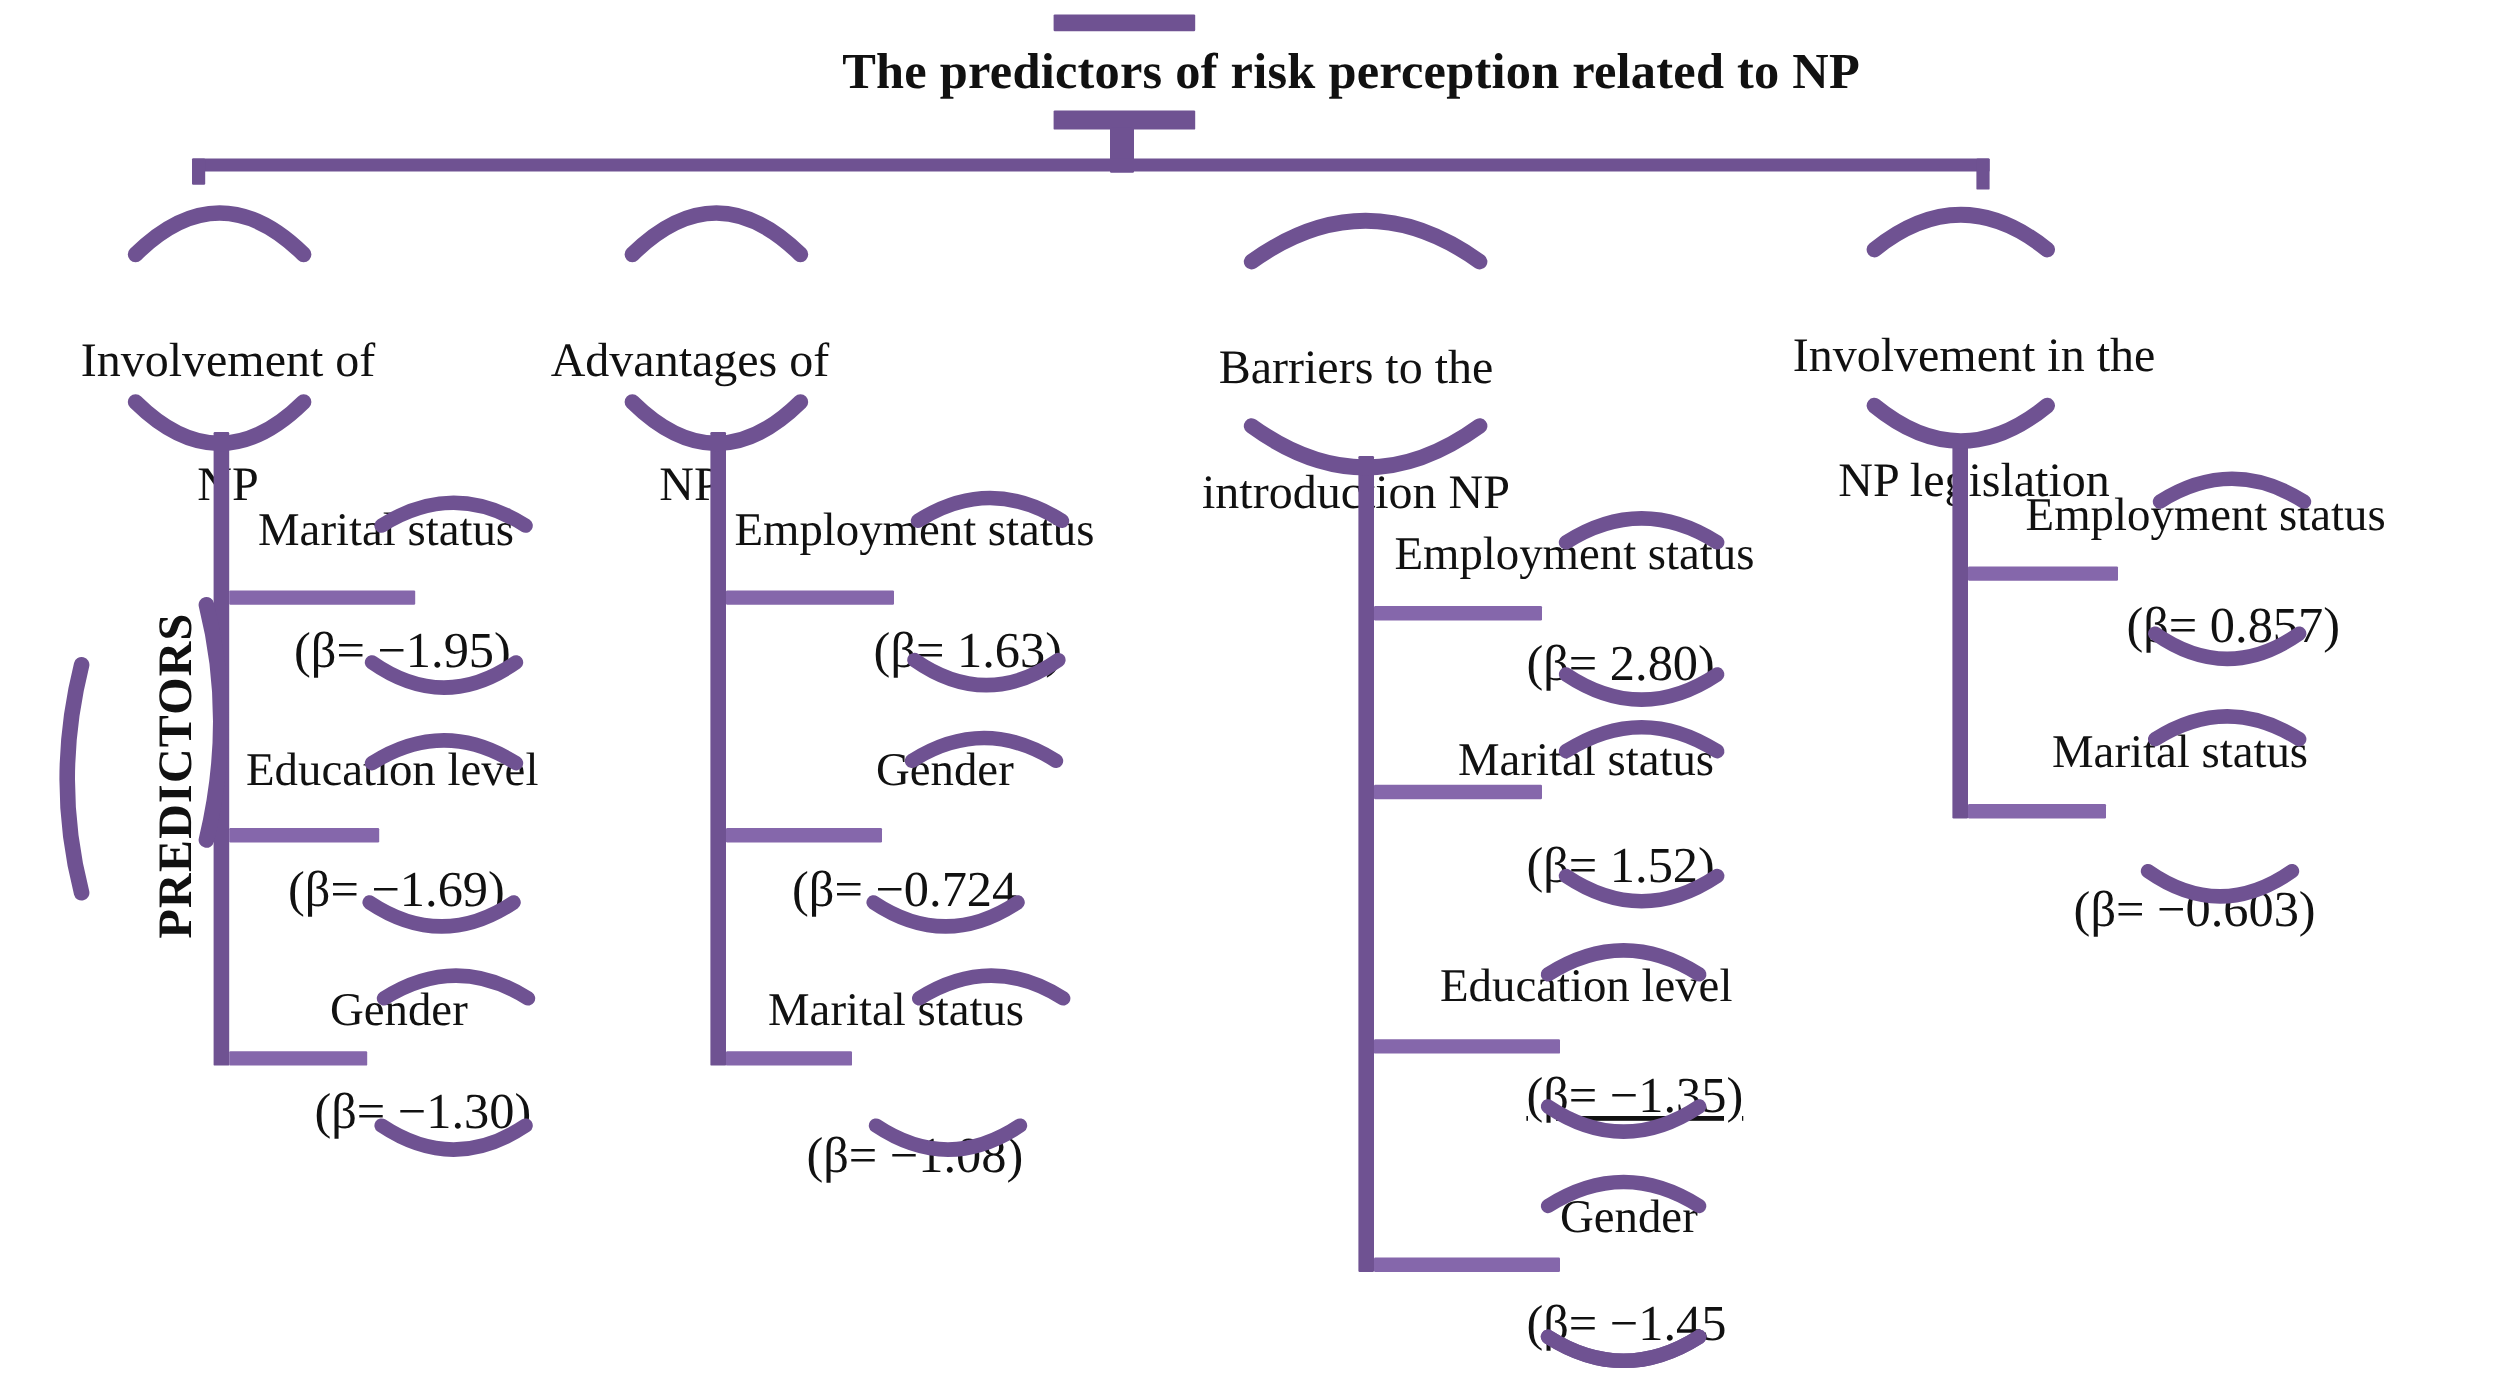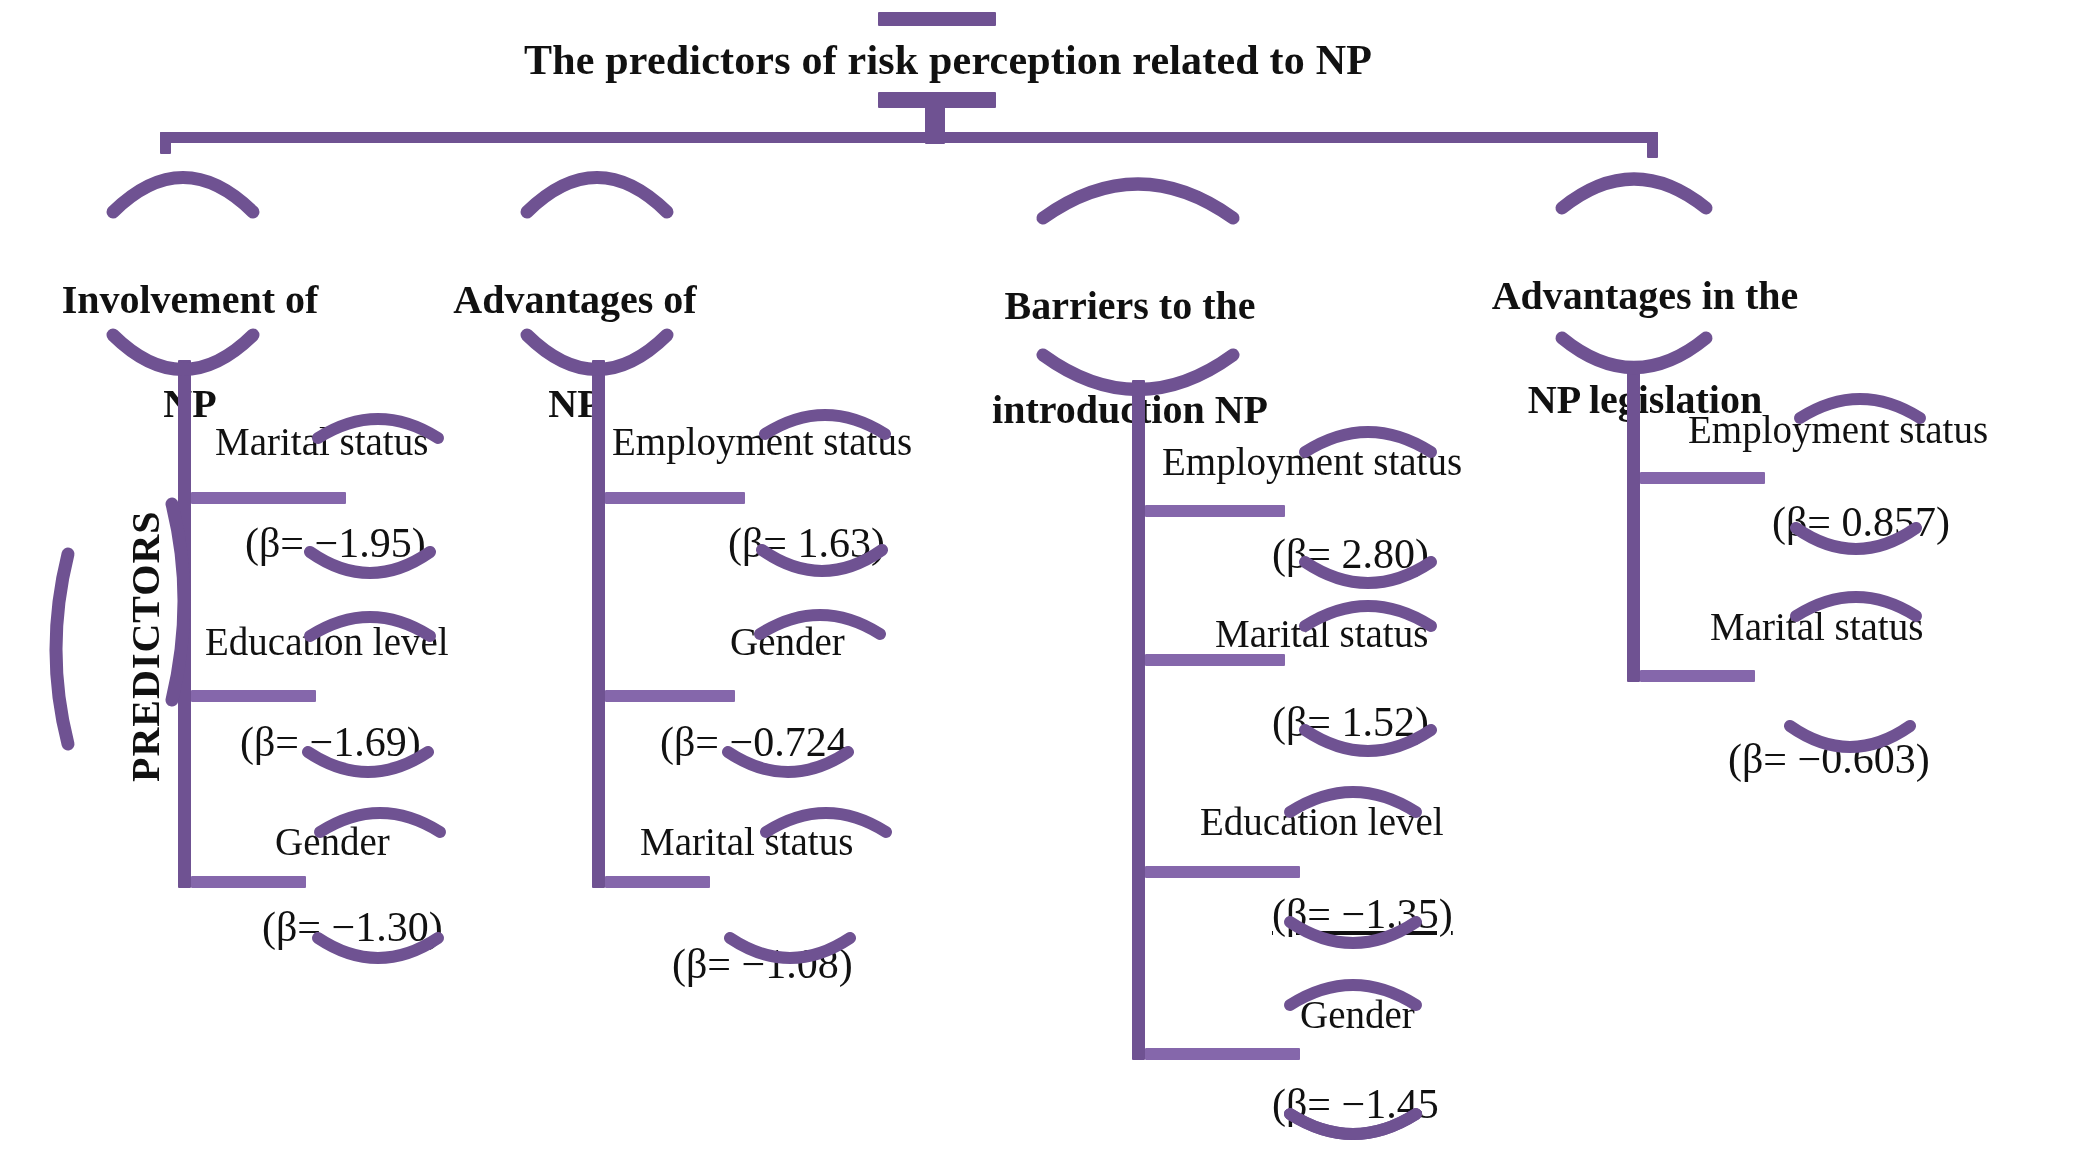--- a/index.html
+++ b/index.html
@@ -12,27 +12,27 @@
   .bar{position:absolute;background:#6f5292;border-radius:1px;}
   .barlight{position:absolute;background:#8567ab;border-radius:1px;}
 
   
   .title{
     position:absolute;
     font-weight:bold;
     font-size:42px;
     letter-spacing:.2px;
     white-space:nowrap;
-    text-align:center;
+    text-align:right;
   }
 
   
   .cat{
     position:absolute;
-    font-weight:bold;
+    font-weight:normal;
     font-size:40px;
     line-height:52px;
     text-align:center;
     white-space:pre-line;
   }
 
   
   .leaf-label{
     position:absolute;
     font-size:39px;
@@ -88,21 +88,21 @@
     <span>Advantages of</span><br>
     <span>NP</span>
   </div>
 
   <div class="cat" style="left:930px;top:228px;width:400px;">
     <span>Barriers to the</span><br>
     <span>introduction NP</span>
   </div>
 
   <div class="cat" style="left:1400px;top:218px;width:490px;">
-    <span>Advantages in the</span><br>
+    <span>Involvement in the</span><br>
     <span>NP legislation</span>
   </div>
 
   <div class="predictors" style="left:122px;top:782px;">PREDICTORS</div>
 
   <div class="bar" style="left:178px;top:360px;width:13px;height:528px;"></div>
   <div class="barlight" style="left:191px;top:492px;width:155px;height:12px;"></div>
   <div class="barlight" style="left:191px;top:690px;width:125px;height:12px;"></div>
   <div class="barlight" style="left:191px;top:876px;width:115px;height:12px;"></div>
 

